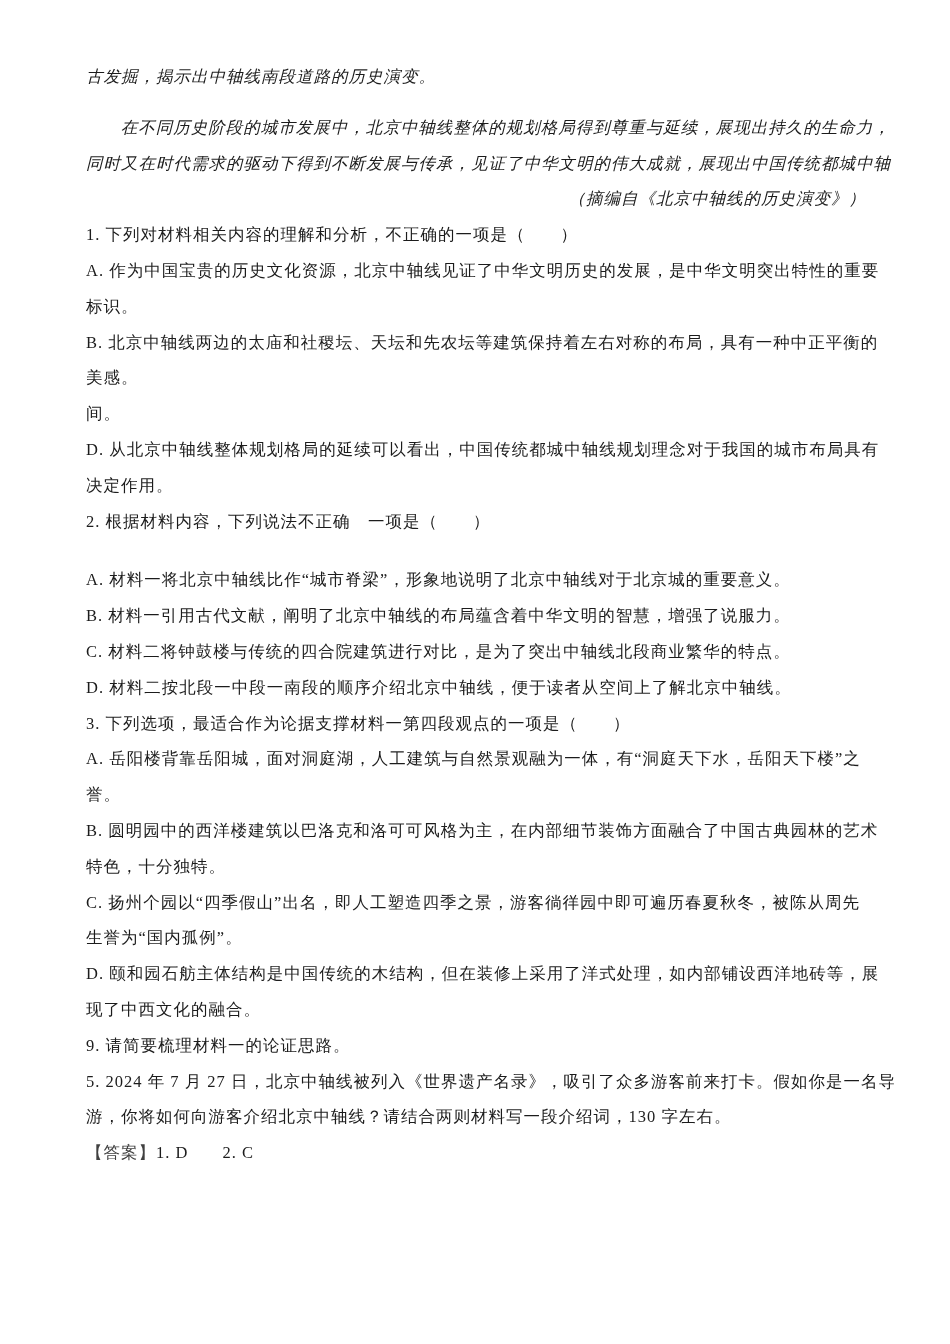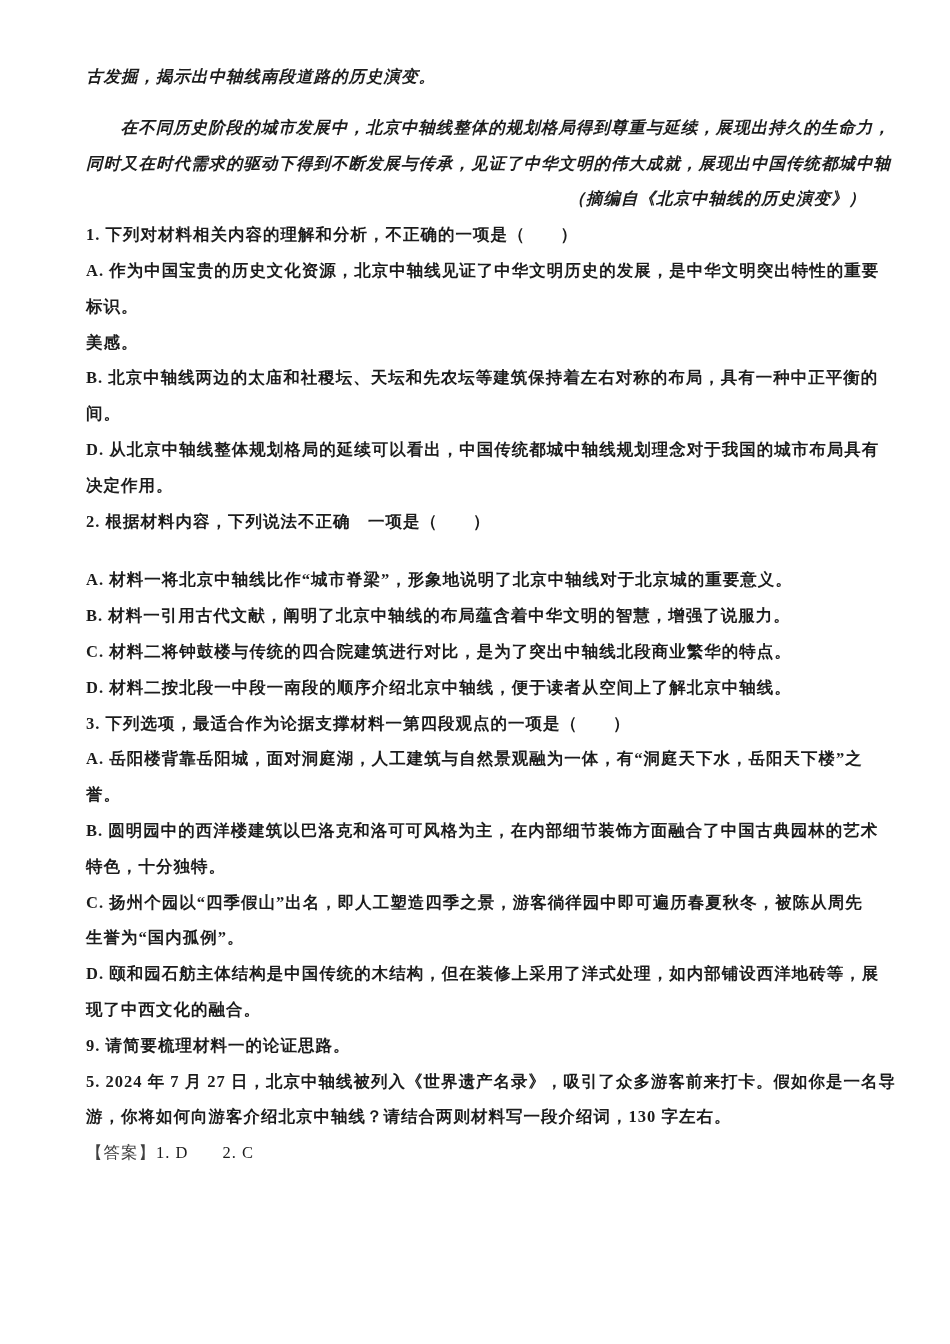--- a/index.html
+++ b/index.html
@@ -16,21 +16,20 @@
     background: #ffffff;
     padding: 59px 60px 0 86px;
   }
   .doc-body { width: 100%; }
   .line {
     font-size: 16.5px;
     line-height: 35.8px;
     letter-spacing: 1px;
     white-space: nowrap;
     color: #1c1c1c;
-    font-weight: bold;
   }
   .line.kai { font-style: italic; }       
   .line.indent { text-indent: 2.1em; }
   .line.right { text-align: right; padding-right: 24px; }
   .line.gap-small { margin-top: 15px; }
   .line.gap-large { margin-top: 23px; }
   .answer-line {
     font-size: 16.5px;
     line-height: 35.8px;
     letter-spacing: 1px;
@@ -46,22 +45,22 @@
 <div class="page">
   <div class="doc-body">
 
   <div class="line kai">古发掘，揭示出中轴线南段道路的历史演变。</div>
       <div class="line kai indent gap-small">在不同历史阶段的城市发展中，北京中轴线整体的规划格局得到尊重与延续，展现出持久的生命力，</div>
       <div class="line kai">同时又在时代需求的驱动下得到不断发展与传承，见证了中华文明的伟大成就，展现出中国传统都城中轴</div>
       <div class="line kai right">（摘编自《北京中轴线的历史演变》）</div>
       <div class="line">1. 下列对材料相关内容的理解和分析，不正确的一项是（　　）</div>
       <div class="line">A. 作为中国宝贵的历史文化资源，北京中轴线见证了中华文明历史的发展，是中华文明突出特性的重要</div>
       <div class="line">标识。</div>
+      <div class="line">B. 北京中轴线两边的太庙和社稷坛、天坛和先农坛等建筑保持着左右对称的布局，具有一种中正平衡的</div>
       <div class="line">美感。</div>
-      <div class="line">B. 北京中轴线两边的太庙和社稷坛、天坛和先农坛等建筑保持着左右对称的布局，具有一种中正平衡的</div>
       <div class="line">间。</div>
       <div class="line">D. 从北京中轴线整体规划格局的延续可以看出，中国传统都城中轴线规划理念对于我国的城市布局具有</div>
       <div class="line">决定作用。</div>
       <div class="line">2. 根据材料内容，下列说法不正确　一项是（　　）</div>
       <div class="line gap-large">A. 材料一将北京中轴线比作“城市脊梁”，形象地说明了北京中轴线对于北京城的重要意义。</div>
       <div class="line">B. 材料一引用古代文献，阐明了北京中轴线的布局蕴含着中华文明的智慧，增强了说服力。</div>
       <div class="line">C. 材料二将钟鼓楼与传统的四合院建筑进行对比，是为了突出中轴线北段商业繁华的特点。</div>
       <div class="line">D. 材料二按北段一中段一南段的顺序介绍北京中轴线，便于读者从空间上了解北京中轴线。</div>
       <div class="line">3. 下列选项，最适合作为论据支撑材料一第四段观点的一项是（　　）</div>
       <div class="line">A. 岳阳楼背靠岳阳城，面对洞庭湖，人工建筑与自然景观融为一体，有“洞庭天下水，岳阳天下楼”之</div>

